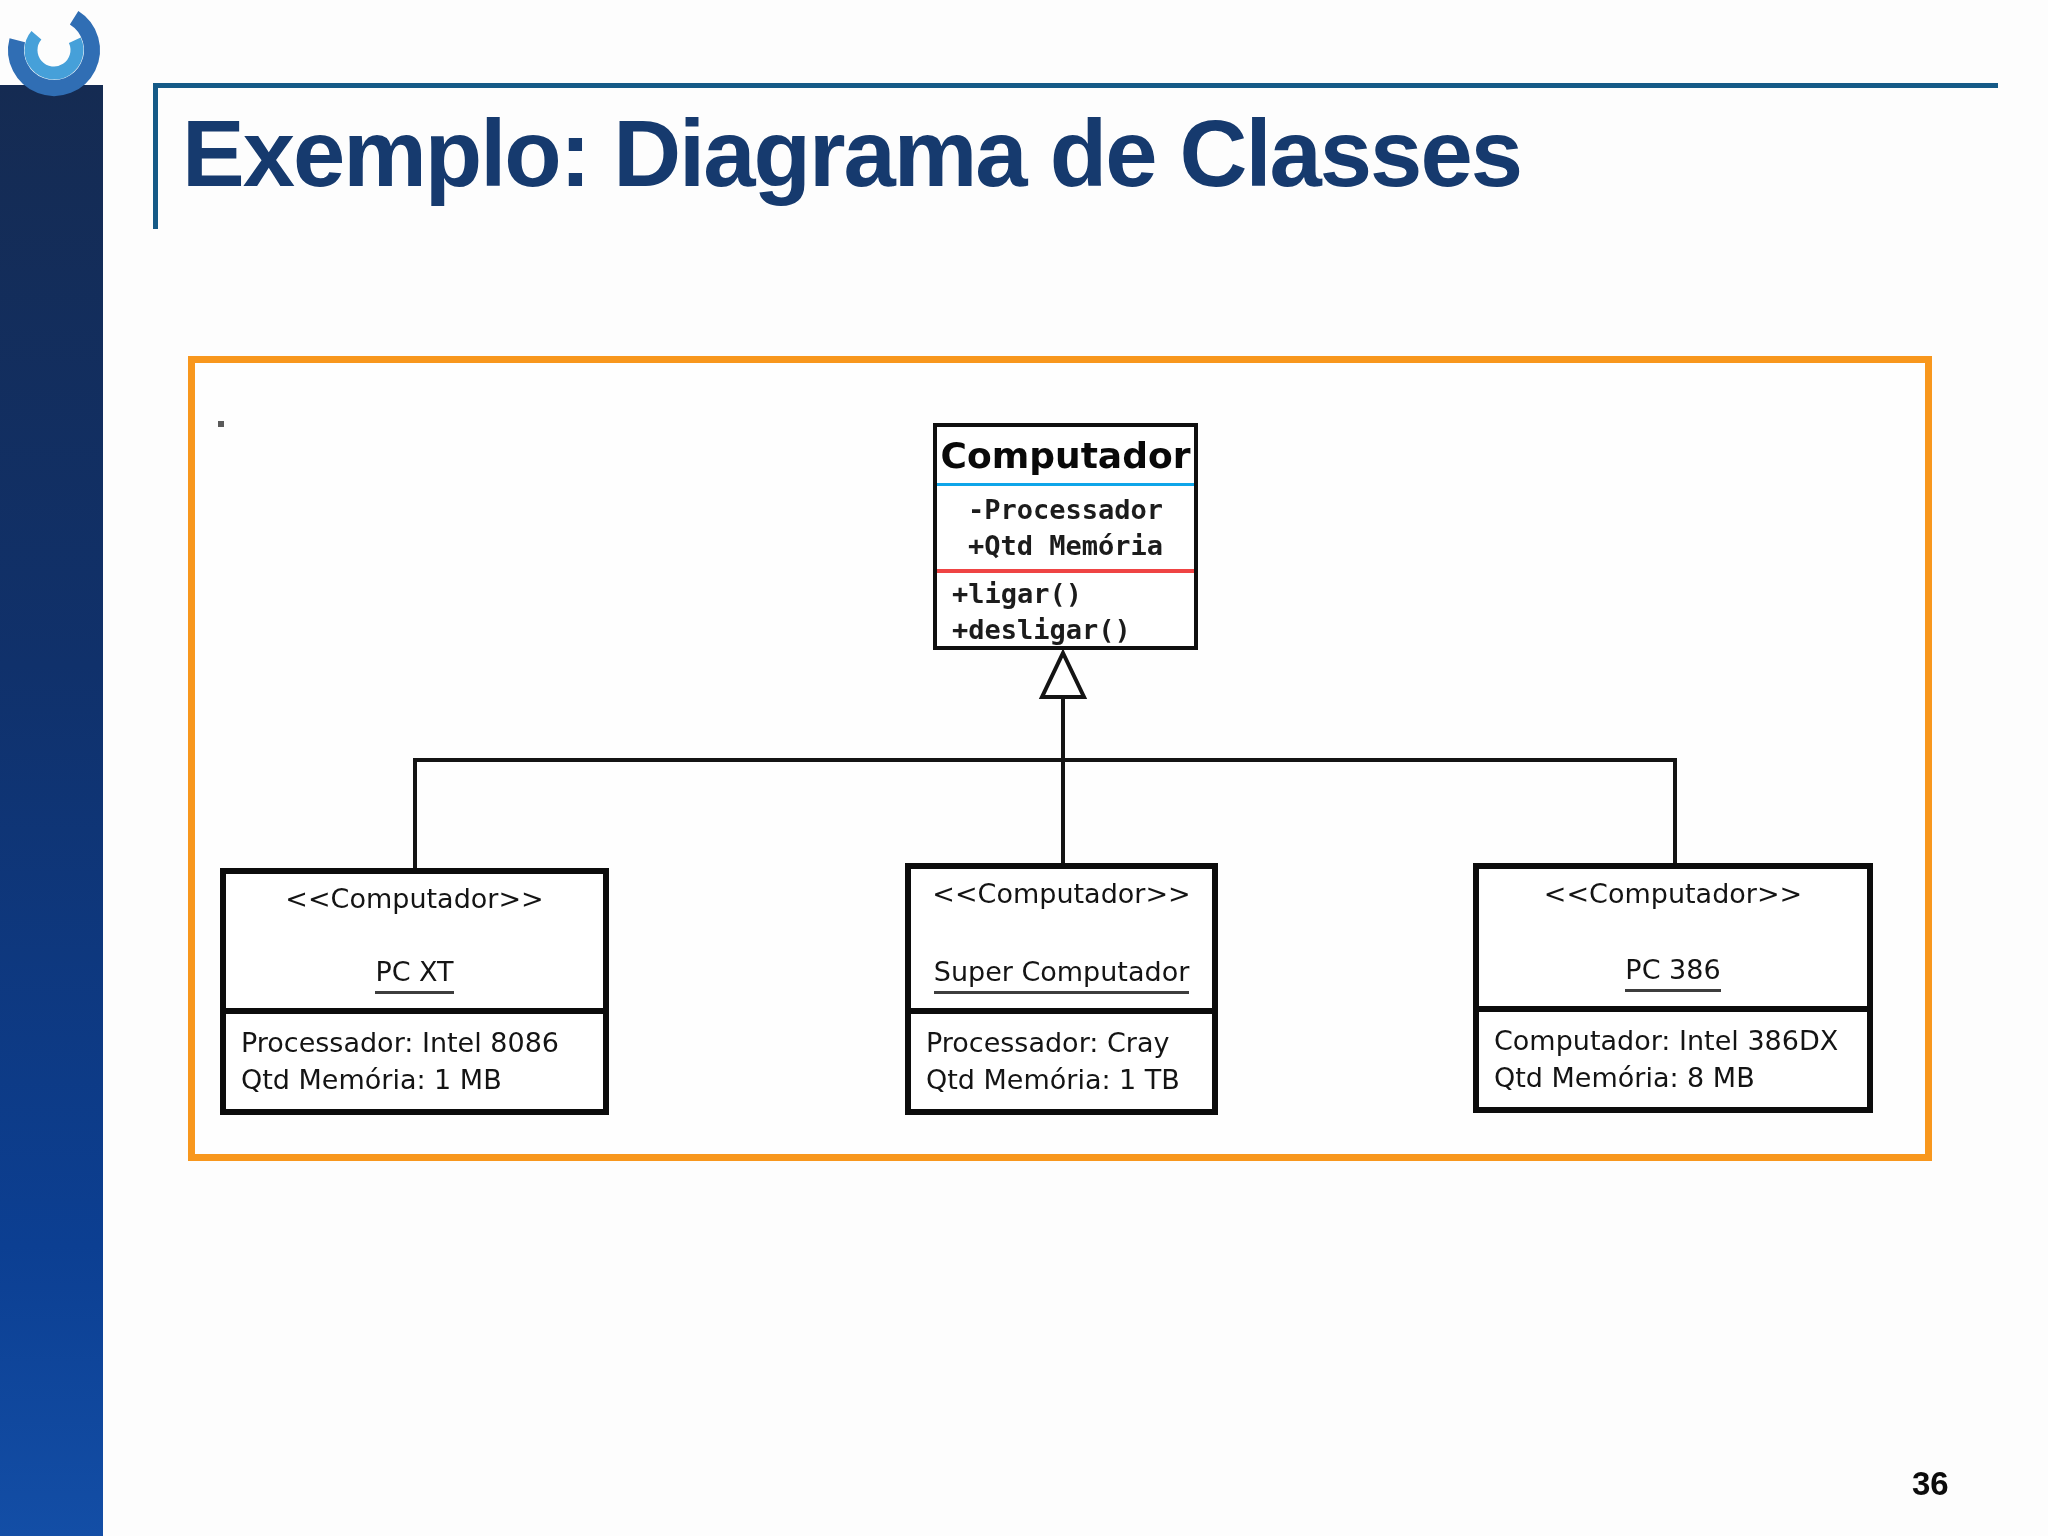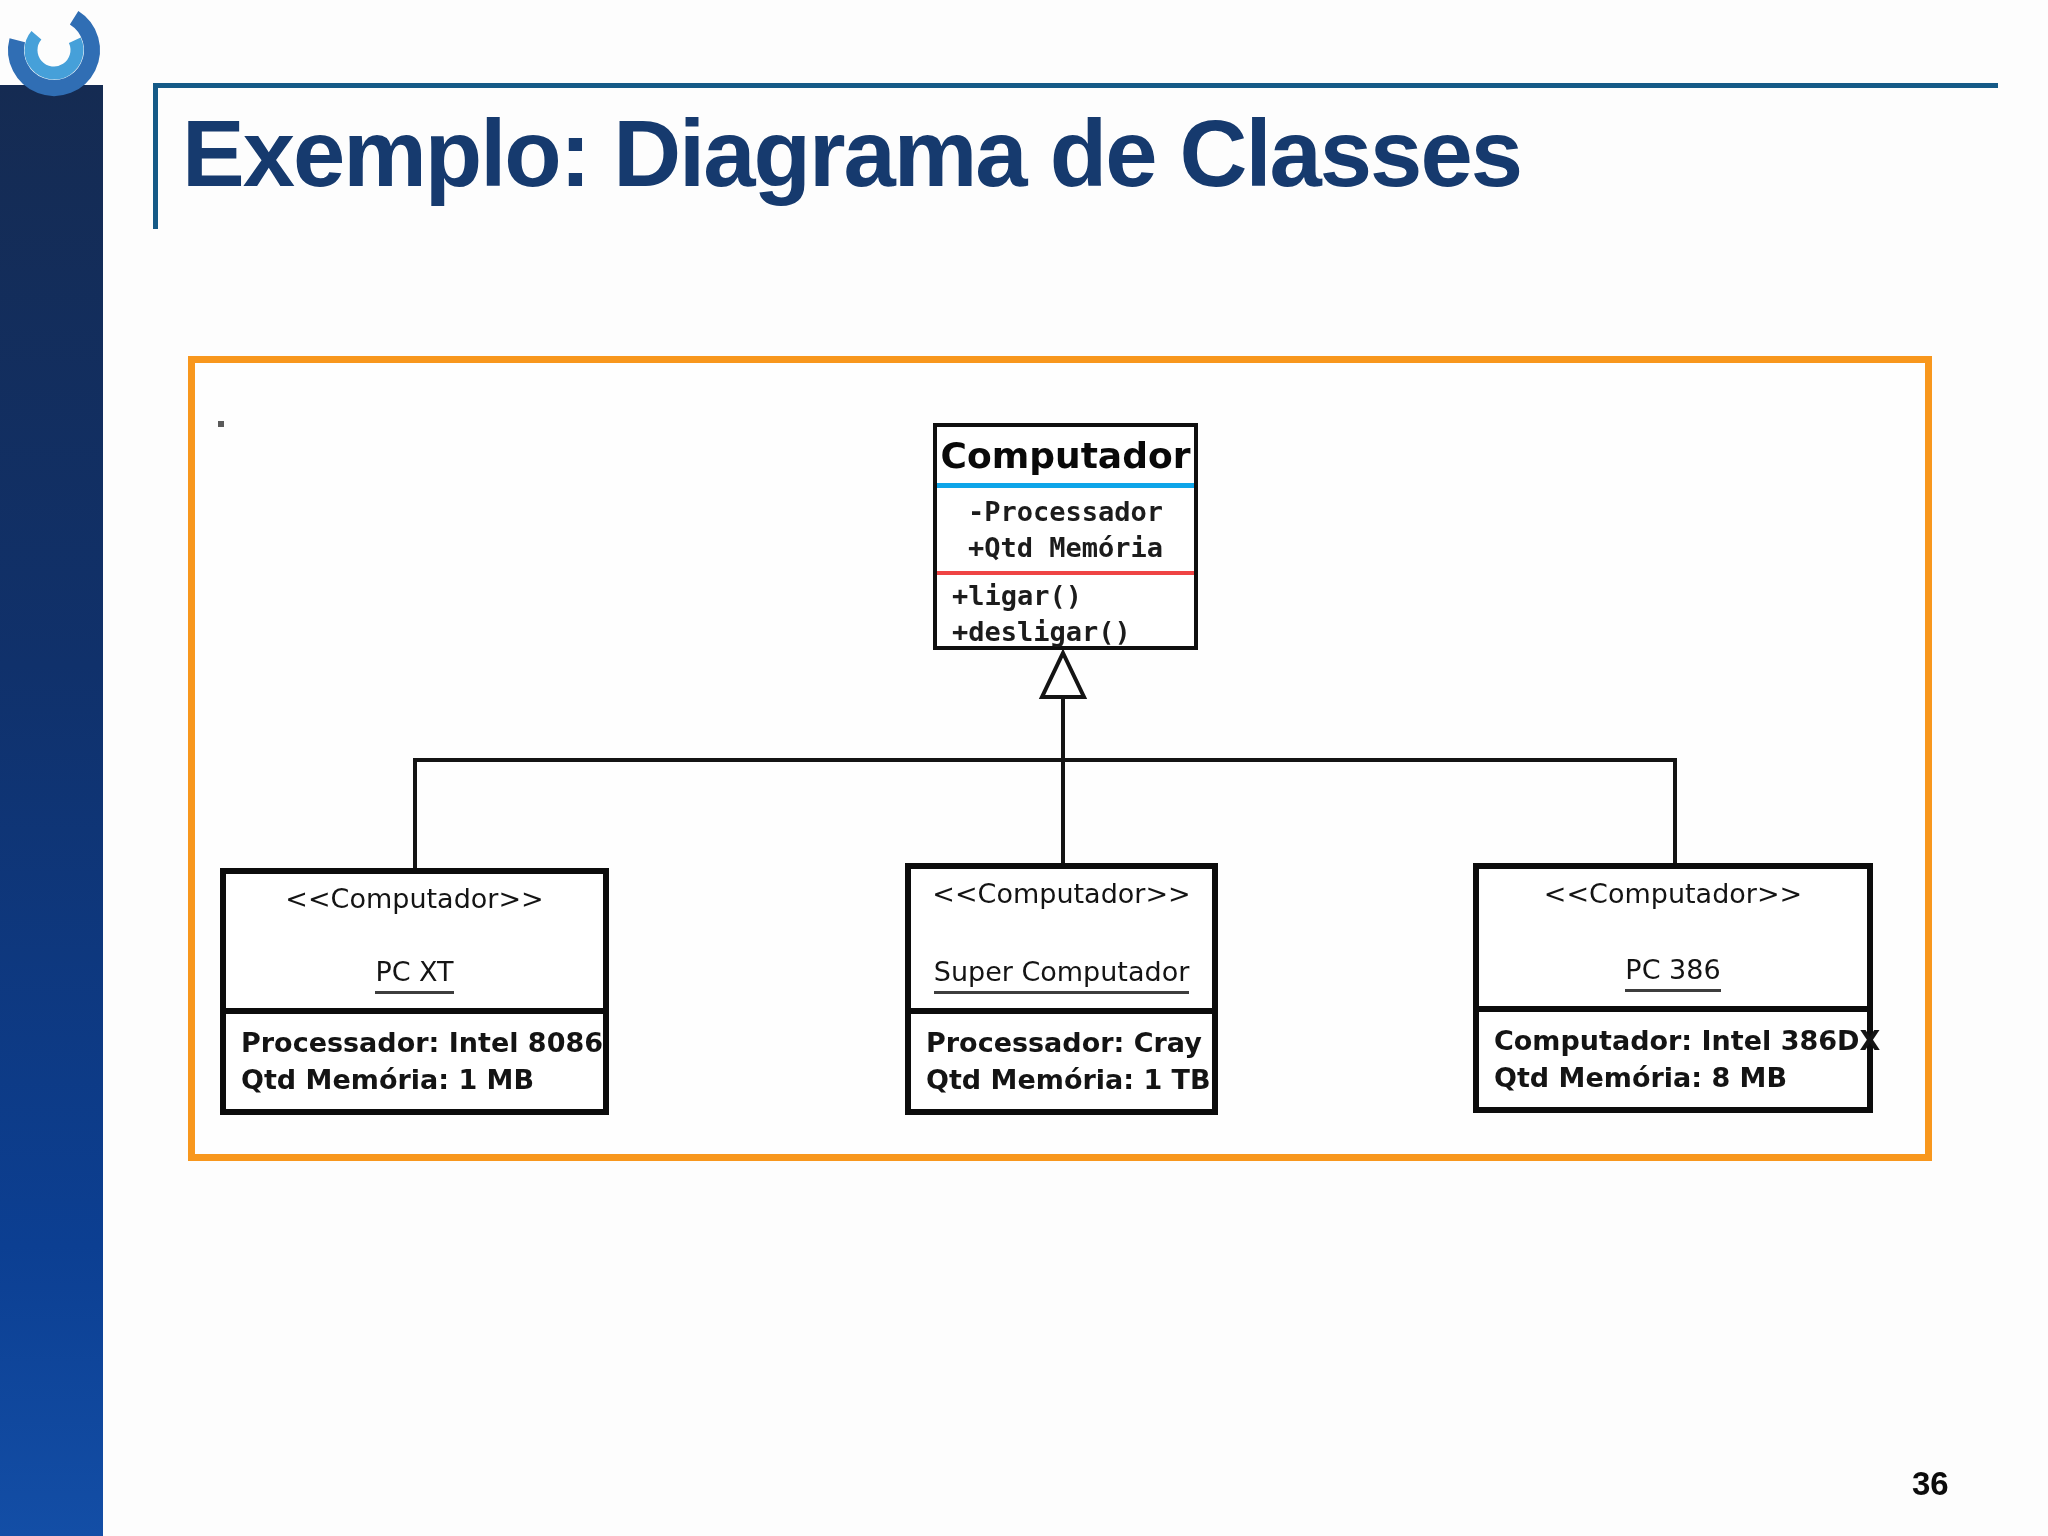--- a/index.html
+++ b/index.html
@@ -29,21 +29,21 @@
     border:7px solid #F8971D;background:#fefefe;
   }
   .stray-mark{position:absolute;left:218px;top:421px;width:6px;height:6px;background:#5a5a5a;}
   
   .uml-parent{
     position:absolute;left:933px;top:423px;width:265px;height:227px;
     border:4px solid #0f0f0f;background:#fff;box-sizing:border-box;
     display:flex;flex-direction:column;
   }
   .uml-parent .head{
-    border-bottom:5px solid #0ea5e9;height:56px;flex:0 0 auto;
+    border-bottom:3px solid #0ea5e9;height:56px;flex:0 0 auto;
     display:flex;align-items:center;justify-content:center;
     font-family:"DejaVu Sans",sans-serif;font-weight:bold;font-size:36px;color:#090909;
   }
   .uml-parent .attrs{
     border-bottom:4px solid #ef4444;flex:0 0 auto;padding:6px 6px 5px 6px;text-align:center;
   }
   .uml-parent .ops{flex:1 1 auto;padding:3px 15px;}
   .mono-line{
     font-family:"DejaVu Sans Mono",monospace;font-weight:600;
     font-size:27px;line-height:36px;color:#1c1c1c;white-space:nowrap;
@@ -61,21 +61,21 @@
     display:flex;flex-direction:column;align-items:center;justify-content:space-between;gap:9px;
     padding:10px 0 14px 0;
   }
   .stereo{font-size:27px;line-height:30px;white-space:nowrap;}
   .cname{
     font-size:27px;line-height:30px;white-space:nowrap;
     border-bottom:3px solid #3d3d3d;padding-bottom:4px;margin-top:28px;
   }
   .cbody{
     flex:1 1 auto;display:flex;flex-direction:column;justify-content:center;
-    padding-left:15px;gap:3px;font-weight:bold;
+    padding-left:15px;gap:3px;
   }
   .fline{font-size:27px;line-height:34px;white-space:nowrap;}
   .c1{left:220px;top:868px;width:389px;height:247px;}
   .c1 .chead{height:110px;}
   .c2{left:905px;top:863px;width:313px;height:252px;}
   .c2 .chead{height:115px;}
   .c3{left:1473px;top:863px;width:400px;height:250px;}
   .c3 .chead{height:113px;}
 </style>
 </head>

